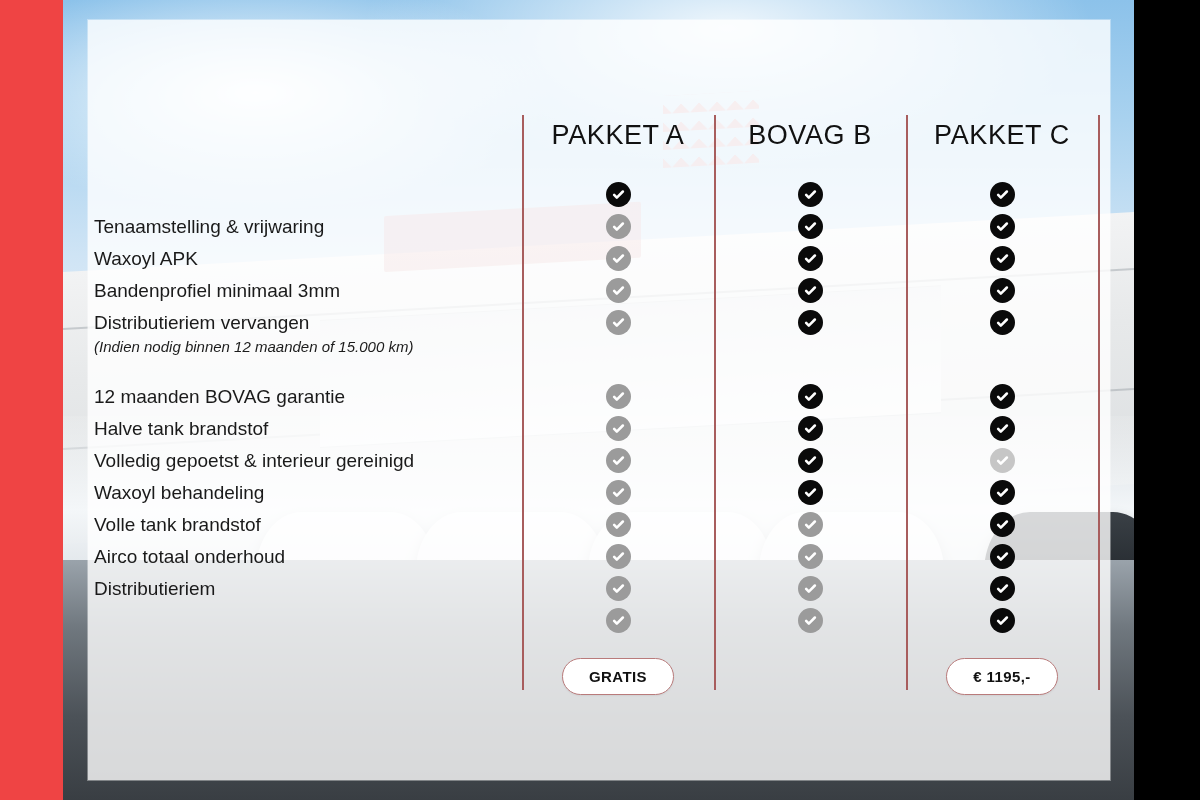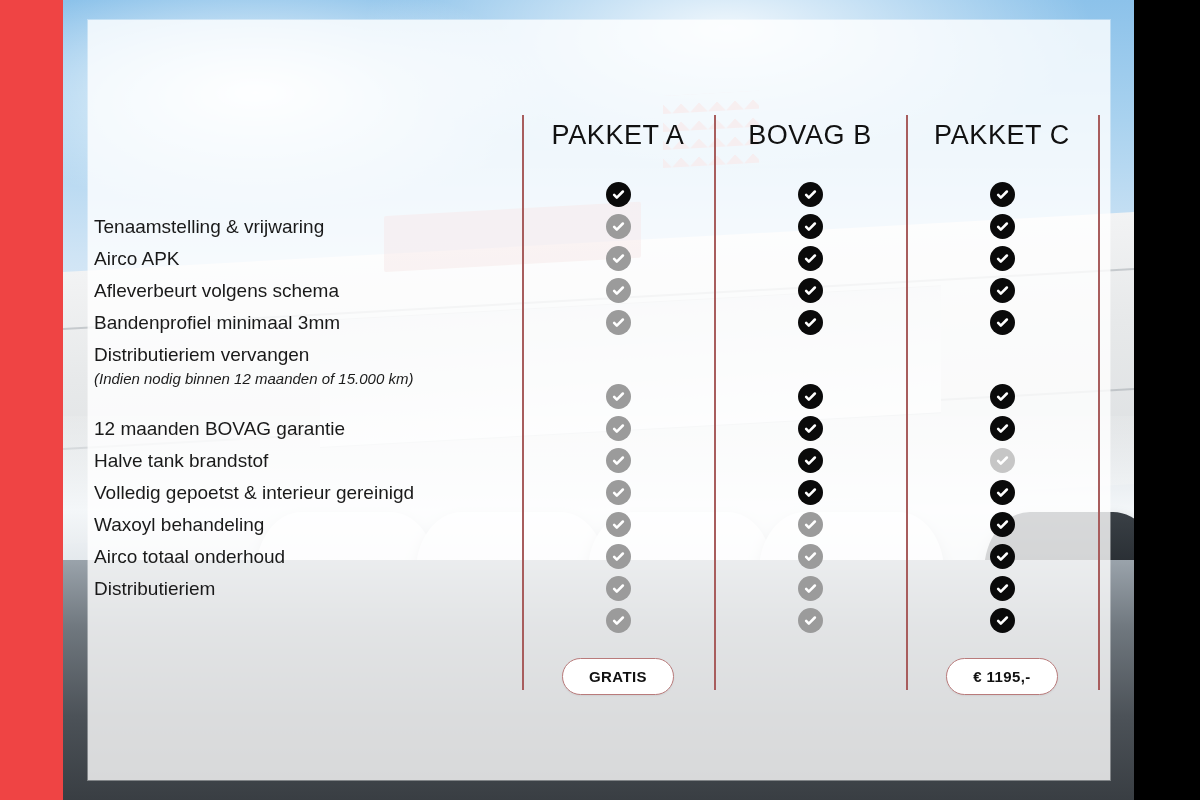--- a/index.html
+++ b/index.html
@@ -222,30 +222,30 @@
       <div class="divider" style="left:626px"></div>
       <div class="divider" style="left:818px"></div>
       <div class="divider" style="left:1010px"></div>
 
       <div class="col-head" style="left:434px">PAKKET A</div>
       <div class="col-head" style="left:626px">BOVAG B</div>
       <div class="col-head" style="left:818px">PAKKET C</div>
 
       <div class="features">
         <div class="feature-row">Tenaamstelling &amp; vrijwaring</div>
-        <div class="feature-row">Airco APK</div>
-        <div class="feature-row">Afleverbeurt volgens schema</div>
+        <div class="feature-row">Waxoyl APK</div>
         <div class="feature-row">Bandenprofiel minimaal 3mm</div>
         <div class="feature-row">Distributieriem vervangen</div>
         <div class="feature-note">(Indien nodig binnen 12 maanden of 15.000 km)</div>
         <div class="group-gap"></div>
         <div class="feature-row">12 maanden BOVAG garantie</div>
         <div class="feature-row">Halve tank brandstof</div>
         <div class="feature-row">Volledig gepoetst &amp; interieur gereinigd</div>
         <div class="feature-row">Waxoyl behandeling</div>
+        <div class="feature-row">Volle tank brandstof</div>
         <div class="feature-row">Airco totaal onderhoud</div>
         <div class="feature-row">Distributieriem</div>
       </div>
 
       <div class="checkcol" style="left:434px">
           <div class="check-cell">
             <div class="check on">
               <svg viewBox="0 0 24 24" aria-hidden="true">
                 <path d="M5 12.6 9.3 17 19 7.2" fill="none" stroke="#fff" stroke-width="4.1" stroke-linecap="round" stroke-linejoin="round"></path>
               </svg>

